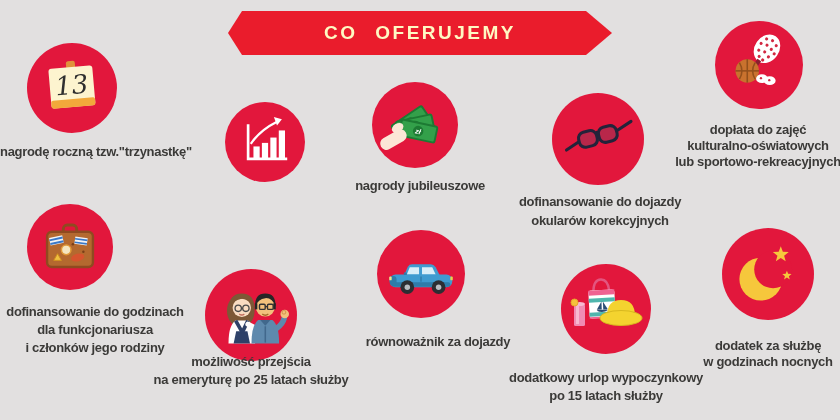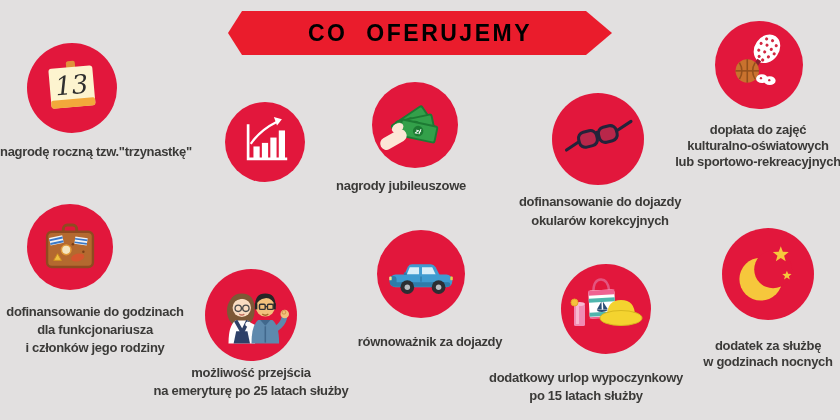--- a/index.html
+++ b/index.html
@@ -8,21 +8,21 @@
     background:var(--bg,#e2e0e0);
     font-family:"Liberation Sans","DejaVu Sans",sans-serif;
   }
   .banner{
     position:absolute;left:228px;top:11px;width:384px;height:44px;
     background:var(--banner-red,#ea1c2c);
     clip-path:polygon(0 50%,14px 0,calc(100% - 26px) 0,100% 50%,calc(100% - 26px) 100%,14px 100%);
     display:flex;align-items:center;justify-content:center;
   }
   .banner-title{
-    color:#000000;font-size:23px;font-weight:700;letter-spacing:2.5px;word-spacing:10px;
+    color:#fef9c3;font-size:19px;font-weight:700;letter-spacing:2.5px;word-spacing:10px;
   }
   .badge{position:absolute;}
   .bgc{fill:var(--circle-red,#e2173c);}
   .lbl{
     position:absolute;text-align:center;color:var(--text,#3b3a38);
     font-size:13px;font-weight:700;letter-spacing:-0.3px;line-height:18px;
   }
   .lbl div{white-space:nowrap;}
   .lh16 div{line-height:16px;}
   .lh19 div{line-height:19px;}
@@ -81,21 +81,21 @@
         <rect x="28" y="40" width="38" height="17" rx="2" fill="#33a04a" stroke="#1d7a33" stroke-width="2"></rect>
         <circle cx="47" cy="48.5" r="5.5" fill="#1d7a33"></circle>
         <text x="47" y="51.5" font-size="7.5" font-style="italic" font-weight="bold" text-anchor="middle" fill="#fff">zł</text>
       </g>
       <g transform="rotate(-30 28 60)">
         <rect x="8" y="51" width="30" height="13" rx="6.5" fill="#fce7d6"></rect>
         <ellipse cx="33" cy="49" rx="6.5" ry="4.5" fill="#fce7d6"></ellipse>
       </g>
     </svg>
   </div>
-  <div class="lbl" style="left:331px;top:177px;width:140px;">
+  <div class="lbl" style="left:345px;top:177px;width:140px;text-align:right;">
     <div>nagrody jubileuszowe</div>
   </div>
 
   <div class="badge" style="left:552px;top:93px;">
     <svg width="92" height="92" viewBox="0 0 90 90">
       <circle class="bgc" cx="45" cy="45" r="45"></circle>
       <g transform="rotate(-14 45 43)">
         <path d="M12,48 L27,42.5" stroke="#23233a" stroke-width="3" stroke-linecap="round"></path>
         <path d="M63,42 L80,36" stroke="#23233a" stroke-width="3" stroke-linecap="round"></path>
         <path d="M44,40 Q45,36.5 46,40" stroke="#23233a" stroke-width="3" fill="none"></path>
@@ -204,21 +204,21 @@
       <path d="M58.9,36.8 H61.1" stroke="#333" stroke-width="1.2"></path>
       <path d="M56,44 Q59,46.5 62,44" stroke="#a5682a" stroke-width="1.3" fill="none"></path>
       <path d="M45.5,73 Q45.5,55 52,50 L66,50 Q72.5,55 72.5,73 Z" fill="#5e89ad"></path>
       <path d="M54,50 L59,55.5 L64,50 Z" fill="#41688c"></path>
       <path d="M59,56 V72" stroke="#41688c" stroke-width="1.5"></path>
       <path d="M70,58 Q76,54 77.5,48" stroke="#5e89ad" stroke-width="5.5" fill="none" stroke-linecap="round"></path>
       <circle cx="78" cy="44" r="4.2" fill="#f2c17c"></circle>
       <circle cx="77.2" cy="42.4" r="1.8" fill="none" stroke="#d89b54" stroke-width="1.2"></circle>
     </svg>
   </div>
-  <div class="lbl" style="left:148px;top:364px;width:206px;">
+  <div class="lbl" style="left:148px;top:353px;width:206px;">
     <div>możliwość przejścia</div>
     <div>na emeryturę po 25 latach służby</div>
   </div>
 
   <div class="badge" style="left:377px;top:230px;">
     <svg width="88" height="88" viewBox="0 0 90 90">
       <circle class="bgc" cx="45" cy="45" r="45"></circle>
       <path d="M27,48 L31.5,37.5 Q33,35 36,35 L55,35 Q58,35 60,38 L65,48 Z" fill="#3f9bd0"></path>
       <polygon points="33.5,38 30.5,45.5 43,45.5 43,38" fill="#d9eef8"></polygon>
       <polygon points="46,38 46,45.5 60,45.5 56.5,38" fill="#d9eef8"></polygon>
@@ -228,21 +228,21 @@
       <rect x="27.5" y="43.5" width="3" height="2.5" fill="#2f7ca9"></rect>
       <path d="M45,47.5 V53" stroke="#2f7ca9" stroke-width="1.5"></path>
       <rect x="12.5" y="47.5" width="2.5" height="4" rx="1" fill="#f0e68c"></rect>
       <rect x="75" y="47.5" width="2.5" height="4" rx="1" fill="#e8d44c"></rect>
       <circle cx="31" cy="58.5" r="7" fill="#2c2e33"></circle>
         <circle cx="31" cy="58.5" r="2.8" fill="#b9bdc2"></circle>
       <circle cx="63" cy="58.5" r="7" fill="#2c2e33"></circle>
         <circle cx="63" cy="58.5" r="2.8" fill="#b9bdc2"></circle>
     </svg>
   </div>
-  <div class="lbl" style="left:346px;top:333px;width:168px;">
+  <div class="lbl" style="left:354px;top:333px;width:168px;">
     <div>równoważnik za dojazdy</div>
   </div>
 
   <div class="badge" style="left:561px;top:264px;">
     <svg width="90" height="90" viewBox="0 0 90 90">
       <circle class="bgc" cx="45" cy="45" r="45"></circle>
       <rect x="13" y="40" width="11" height="22" rx="1.5" fill="#f08cb4"></rect>
       <rect x="15" y="42" width="3" height="18" fill="#f7b8d0"></rect>
       <ellipse cx="18.5" cy="40" rx="5.5" ry="2" fill="#f7b8d0"></ellipse>
       <circle cx="13.5" cy="38.5" r="3.5" fill="#f6c23d" stroke="#e8a72a" stroke-width="1"></circle>
@@ -255,21 +255,21 @@
         <rect x="28" y="52.5" width="26" height="1.5" fill="#ef6292"></rect>
         <polygon points="40.5,37.5 40.5,45.5 35.5,45.5" fill="#2c4e75"></polygon>
         <polygon points="42,37.5 42,45.5 46.5,45.5" fill="#2c4e75"></polygon>
         <path d="M35.5,46.5 Q41,49.5 46.5,46.5 L45.5,45.8 H36.5 Z" fill="#2c4e75"></path>
       </g>
       <path d="M46,52 Q46,36 60,36 Q74,36 74,52 Z" fill="#f4d32f"></path>
       <path d="M46,48 Q60,53 74,48 L74,52 Q60,57 46,52 Z" fill="#4d3d20"></path>
       <ellipse cx="60" cy="54" rx="21" ry="7.5" fill="#f4d32f" stroke="#d9b81f" stroke-width="1"></ellipse>
     </svg>
   </div>
-  <div class="lbl" style="left:480px;top:369px;width:212px;">
+  <div class="lbl" style="left:500px;top:369px;width:212px;">
     <div>dodatkowy urlop wypoczynkowy</div>
     <div>po 15 latach służby</div>
   </div>
 
   <div class="badge" style="left:722px;top:228px;">
     <svg width="92" height="92" viewBox="0 0 90 90">
       <circle class="bgc" cx="45" cy="45" r="45"></circle>
       <circle cx="38" cy="50" r="21" fill="#f6c73c"></circle>
       <circle class="bgc" cx="50" cy="40.5" r="18.5"></circle>
       <polygon transform="translate(57.5,26) scale(0.82)" fill="#f6c73c" points="0,-10 2.47,-3.4 9.51,-3.09 3.99,1.3 5.88,8.09 0,4.2 -5.88,8.09 -3.99,1.3 -9.51,-3.09 -2.47,-3.4"></polygon>

